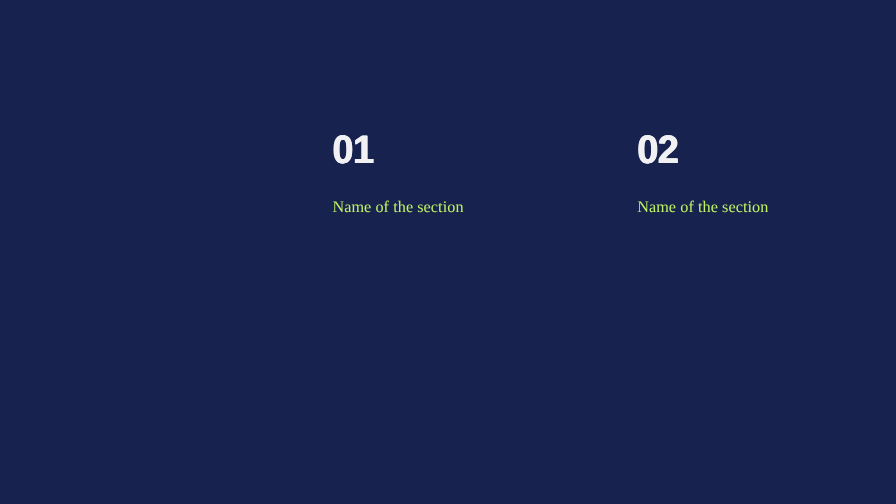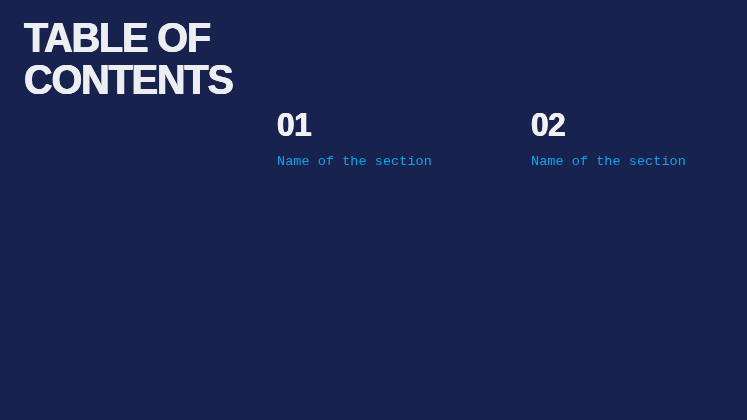--- a/index.html
+++ b/index.html
@@ -63,39 +63,35 @@
     font-weight: 700;
     font-size: 33px;
     line-height: 1;
     letter-spacing: -0.5px;
     transform: scaleX(0.96);
     transform-origin: left center;
     text-shadow: 0.4px 0 0 #f1f1f4, -0.4px 0 0 #f1f1f4;
   }
   .toc-label {
     display: block;
-    margin-top: 13px;
-    color: #0ea5e9;
-    font-family: Liberation Mono, monospace;
+    margin-top: 24px;
+    color: #bef264;
+    font-family: Liberation Serif, serif;
     font-weight: 400;
     font-size: 13.5px;
     line-height: 1.2;
     letter-spacing: 0.05px;
     white-space: nowrap;
   }
 </style>
 </head>
 <body>
 
 <div id="slide">
 
-  <div id="title-block">
-    <span class="title-line">TABLE OF</span>
-    <span class="title-line">CONTENTS</span>
-  </div>
 
   <div id="contents-grid">
 
     <div class="toc-item">
       <span class="toc-number">01</span>
       <span class="toc-label">Name of the section</span>
     </div>
 
     <div class="toc-item">
       <span class="toc-number">02</span>

